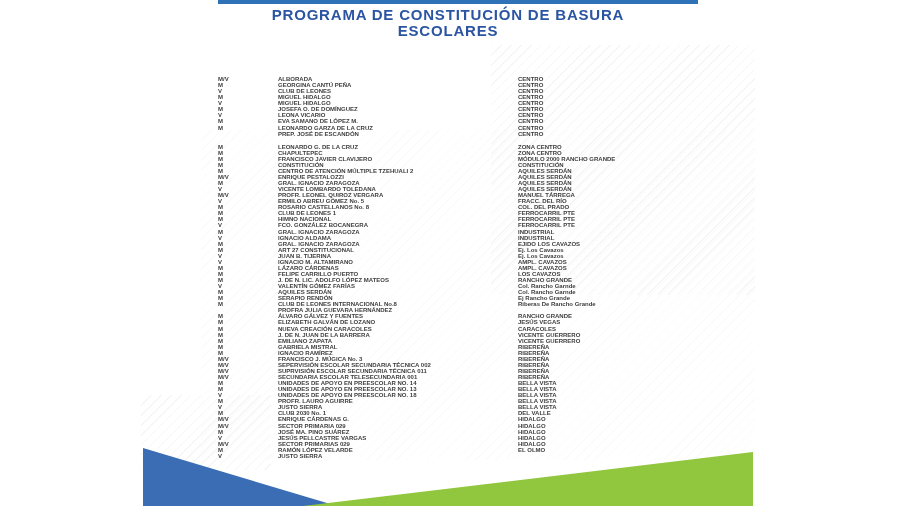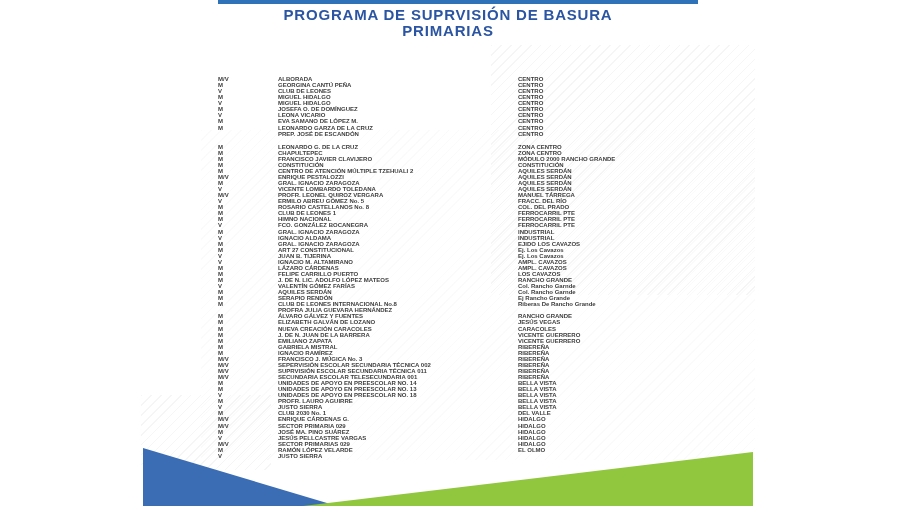--- a/index.html
+++ b/index.html
@@ -37,22 +37,22 @@
 <div id="screen">
   <div id="page">
 
     <div id="top-bar"></div>
 
     <div class="stripes" id="stripes-topright"></div>
     <div class="stripes" id="stripes-body"></div>
     <div class="stripes" id="stripes-bottomleft"></div>
 
     <div class="title" id="title-wrap">
-      <div>PROGRAMA DE SUPRVISIÓN DE BASURA</div>
-      <div>PRIMARIAS</div>
+      <div>PROGRAMA DE CONSTITUCIÓN DE BASURA</div>
+      <div>ESCOLARES</div>
     </div>
 
 
     <div id="list">
       <div>
           <div class="row">
             <span class="c-shift">M/V</span>
             <span class="c-school">ALBORADA</span>
             <span class="c-zone">CENTRO</span>
           </div>

